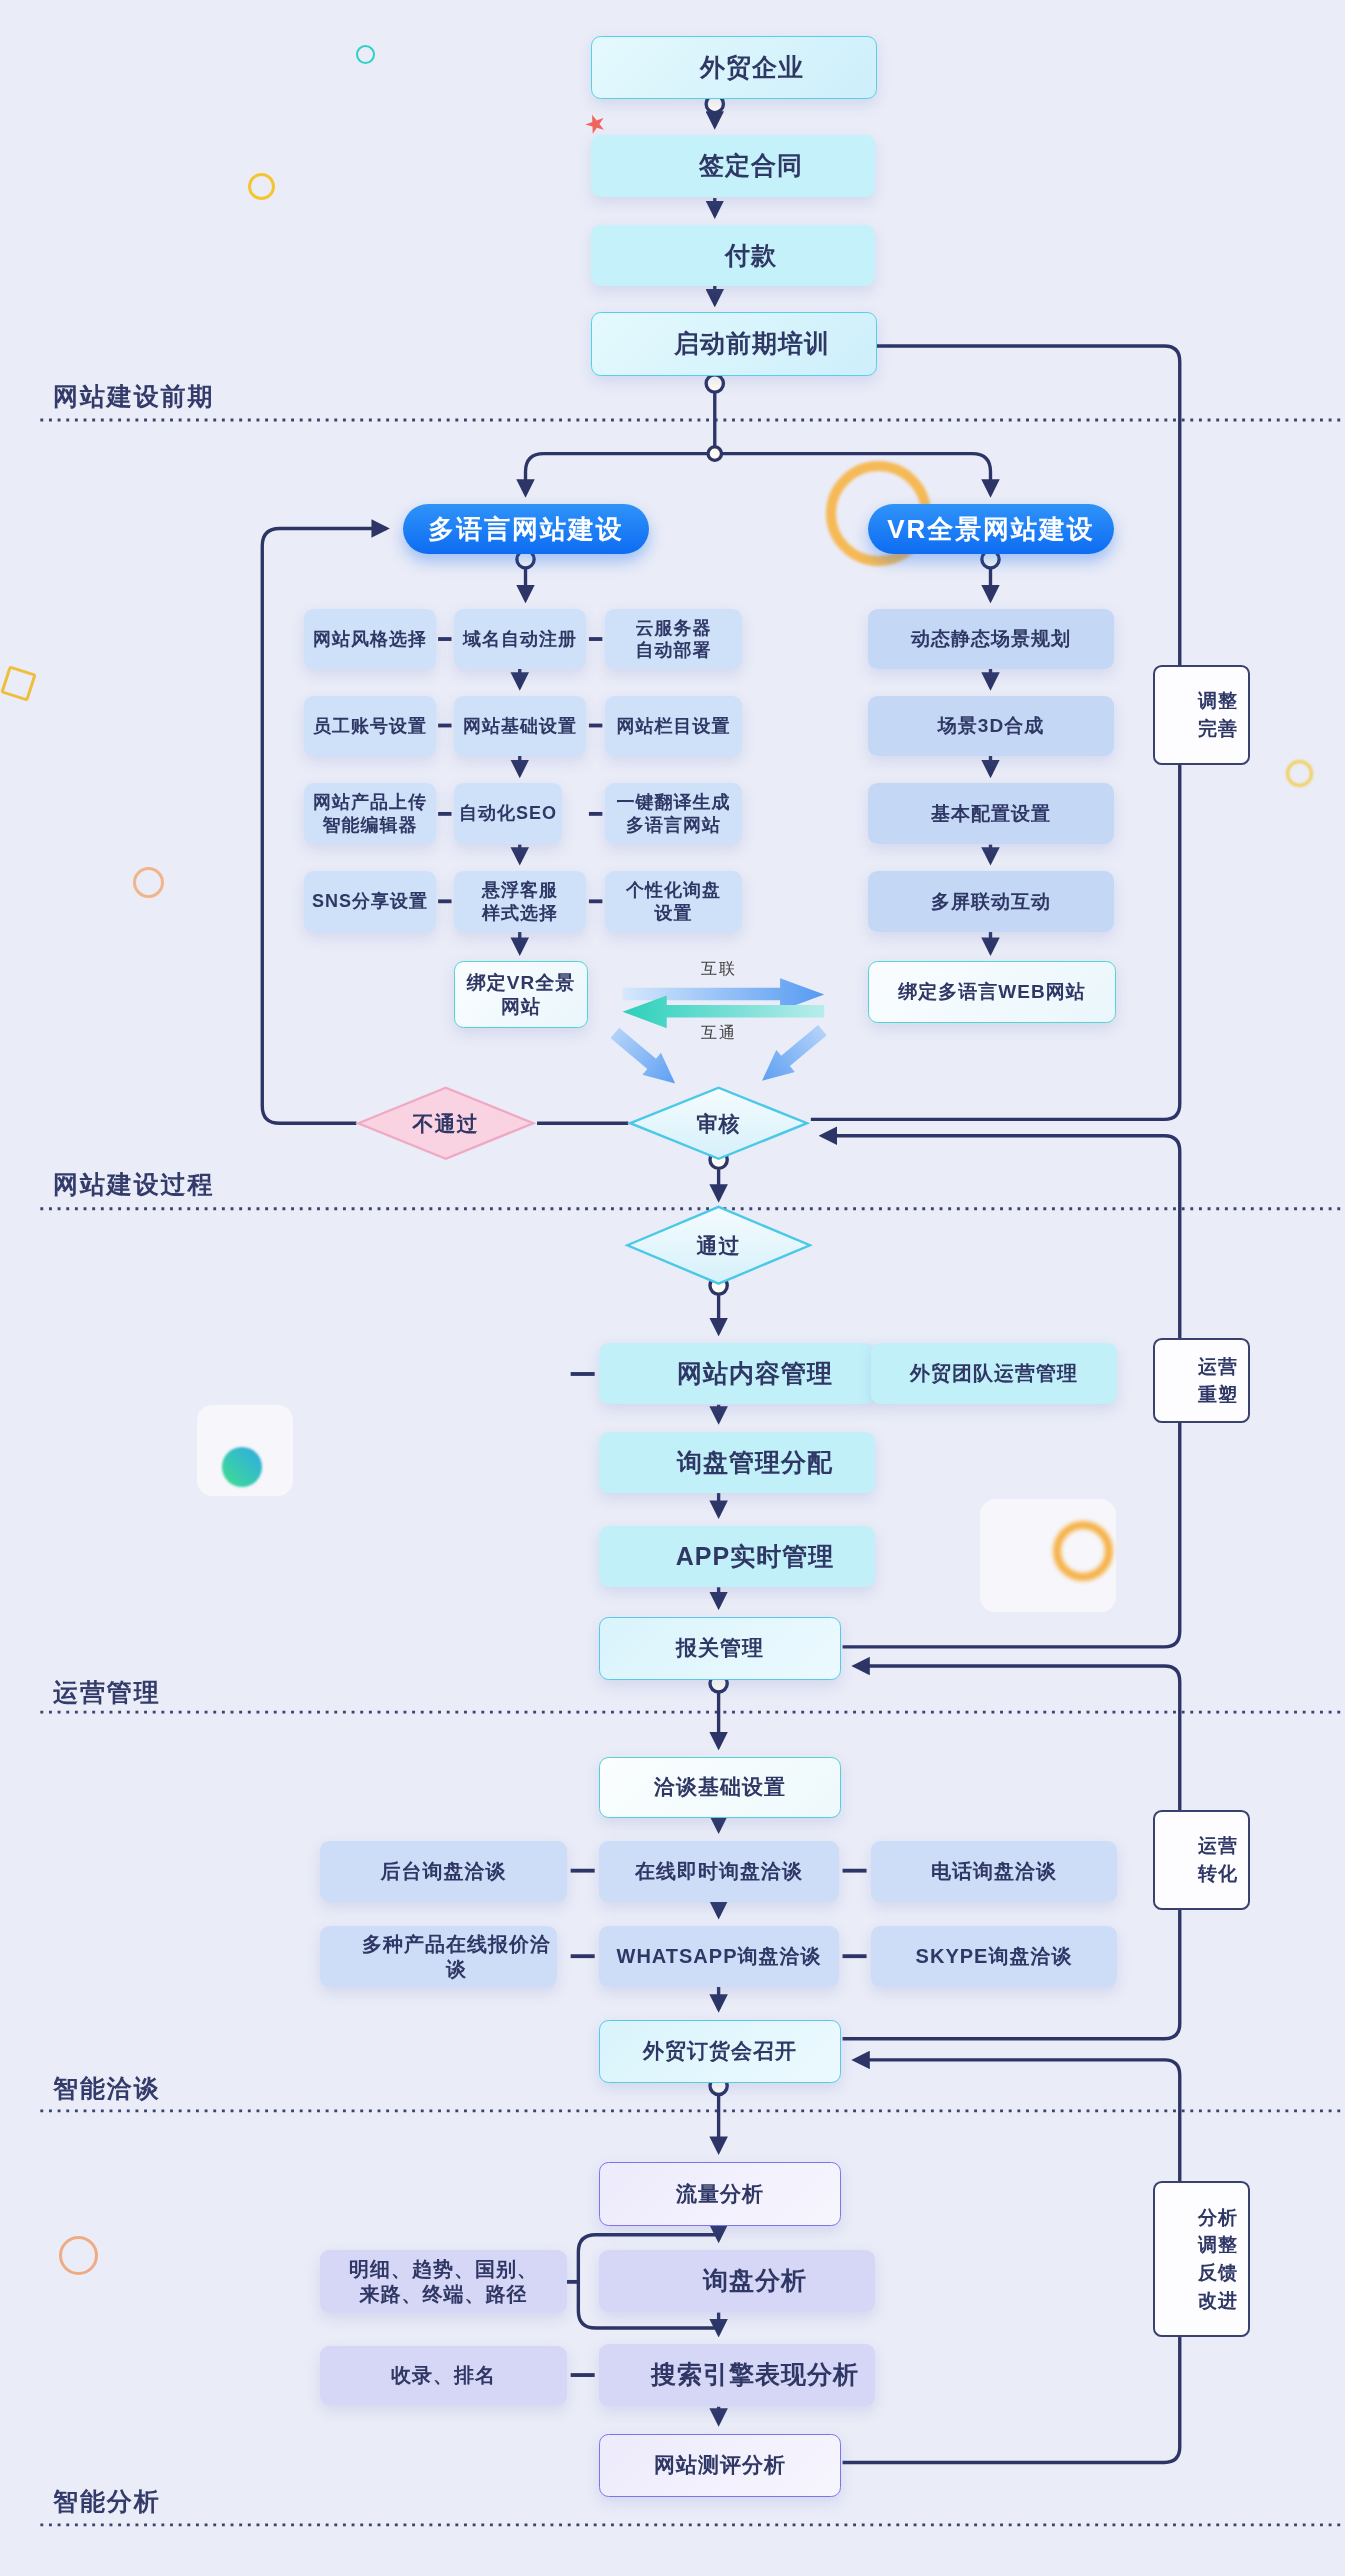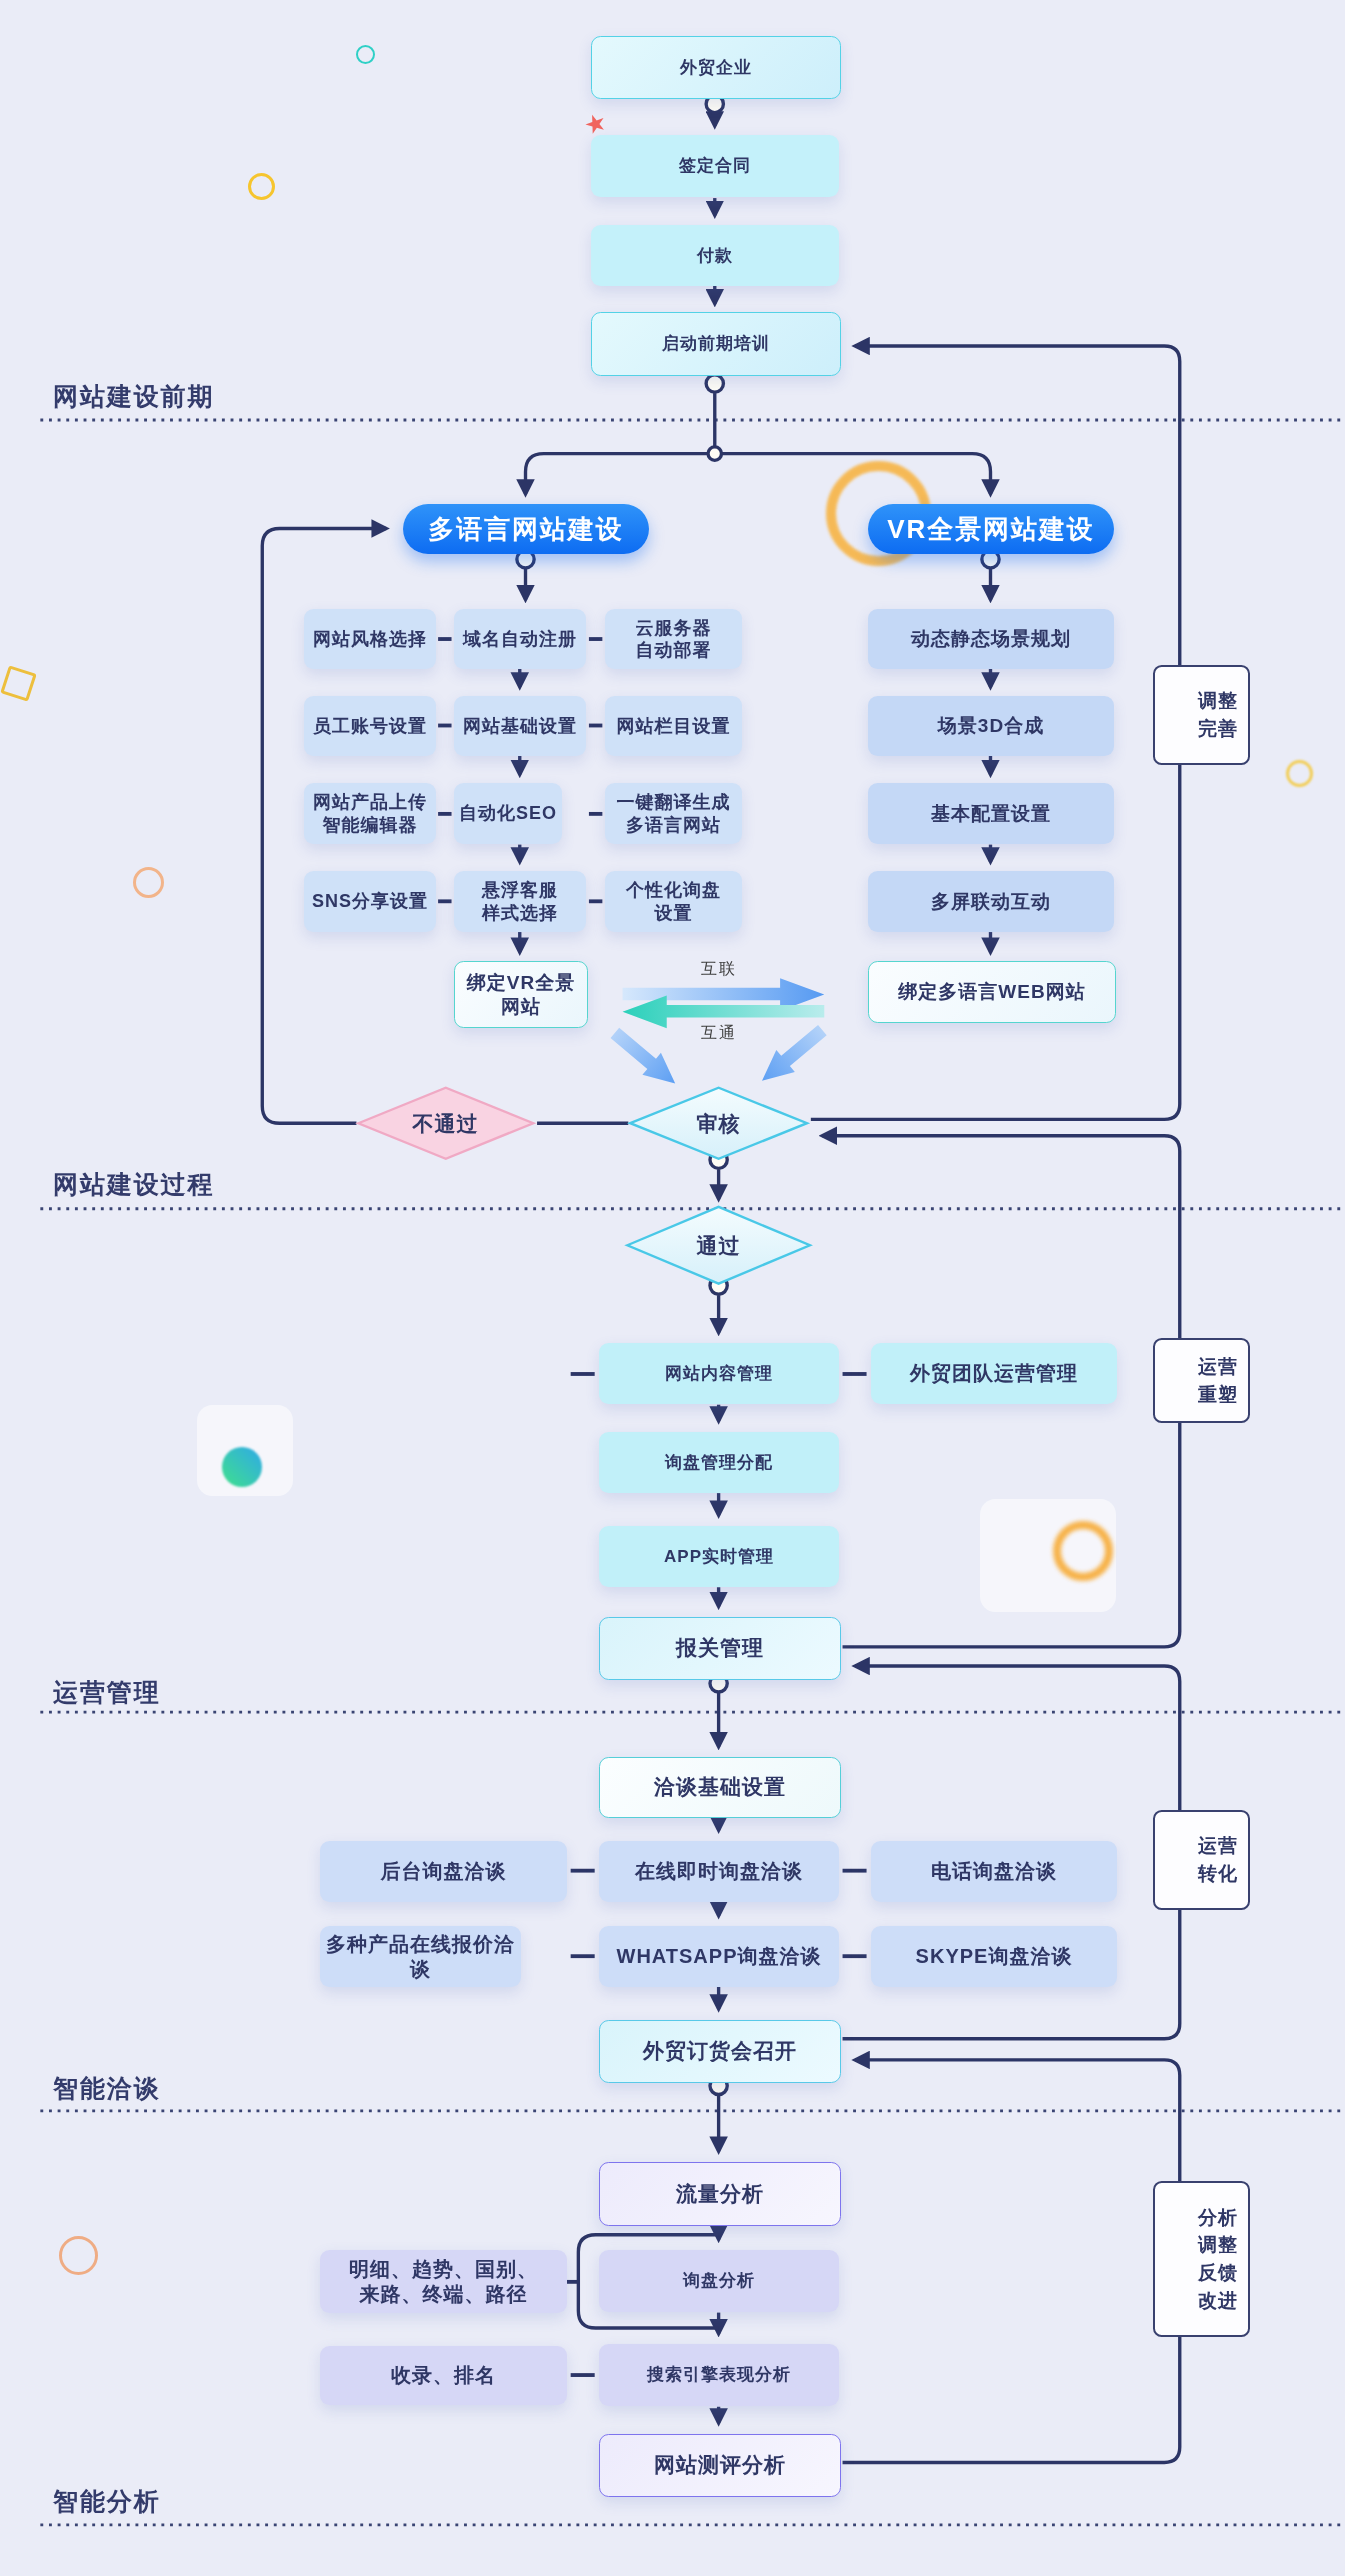--- a/index.html
+++ b/index.html
@@ -26,21 +26,21 @@
   .side{position:absolute;display:flex;align-items:center;justify-content:center;text-align:center;
         background:#fdfdff;border:2.9px solid #39416f;border-radius:8.6px;font-weight:700;font-size:19px;
         white-space:pre-line;line-height:1.45;z-index:2;letter-spacing:1px;padding-left:33px;}
   .sec-label{position:absolute;left:53px;font-size:25px;font-weight:800;color:#333b6b;z-index:2;letter-spacing:1.9px;}
   .dia-text{position:absolute;display:flex;align-items:center;justify-content:center;z-index:2;
             font-weight:700;font-size:21px;letter-spacing:1px;}
   .flow-label{position:absolute;display:flex;align-items:center;justify-content:center;z-index:3;
             font-weight:400;font-size:16px;color:#404040;letter-spacing:1.9px;}
   .deco{position:absolute;z-index:0;border-radius:50%;}
   .patch{position:absolute;z-index:0;background:rgba(255,255,255,.55);border-radius:15.4px;}
-  .fs22{font-size:17px;}
+  .fs22{font-size:25px;padding-left:36px;}
 </style>
 </head>
 <body>
 
 <div class="canvas">
 
   <div class="deco" style="left:356px;top:45px;width:15.4px;height:15.4px;border:2.9px solid #2fd0c6;"></div>
   <div class="deco" style="left:248px;top:173px;width:21px;height:21px;border:3.8px solid #f6c52e;"></div>
   <div class="deco" style="left:584px;top:108px;width:29px;height:29px;border-radius:0;color:#f0645e;font-size:25px;transform:rotate(-20deg);">★</div>
   <div class="deco" style="left:826px;top:461px;width:85px;height:85px;border:10.6px solid #f8b13a;opacity:.85;filter:blur(1.4px);"></div>
@@ -244,21 +244,21 @@
   <div class="box mid-cyan fs22" style="left:599px;top:1526px;width:240px;height:61px;">APP实时管理</div>
   <div class="box gate" style="left:599px;top:1617px;width:240px;height:61px;">报关管理</div>
   <div class="sec-label" style="top:1676px;">运营管理</div>
 
   <div class="box white-teal" style="left:599px;top:1757px;width:240px;height:59px;">洽谈基础设置</div>
   <div class="box peri" style="left:320px;top:1841px;width:247px;height:61px;">后台询盘洽谈</div>
   <div class="box peri" style="left:599px;top:1841px;width:240px;height:61px;">在线即时询盘洽谈</div>
   <div class="box peri" style="left:871px;top:1841px;width:246px;height:61px;">电话询盘洽谈</div>
   <div class="side" style="left:1153px;top:1810px;width:60px;height:96px;">运营
 转化</div>
-  <div class="box peri" style="left:320px;top:1926px;width:201px;height:61px;">多种产品在线报价洽谈</div>
+  <div class="box peri" style="left:320px;top:1926px;width:201px;height:61px;padding-left:36px;">多种产品在线报价洽谈</div>
   <div class="box peri" style="left:599px;top:1926px;width:240px;height:61px;">WHATSAPP询盘洽谈</div>
   <div class="box peri" style="left:871px;top:1926px;width:246px;height:61px;">SKYPE询盘洽谈</div>
   <div class="box gate" style="left:599px;top:2020px;width:240px;height:61px;">外贸订货会召开</div>
   <div class="sec-label" style="top:2072px;">智能洽谈</div>
 
   <div class="box purple-b" style="left:599px;top:2162px;width:240px;height:62px;">流量分析</div>
   <div class="box purple" style="left:320px;top:2250px;width:247px;height:63px;">明细、趋势、国别、
 来路、终端、路径</div>
   <div class="box purple fs22" style="left:599px;top:2250px;width:240px;height:62px;">询盘分析</div>
   <div class="side" style="left:1153px;top:2181px;width:60px;height:152px;">分析

